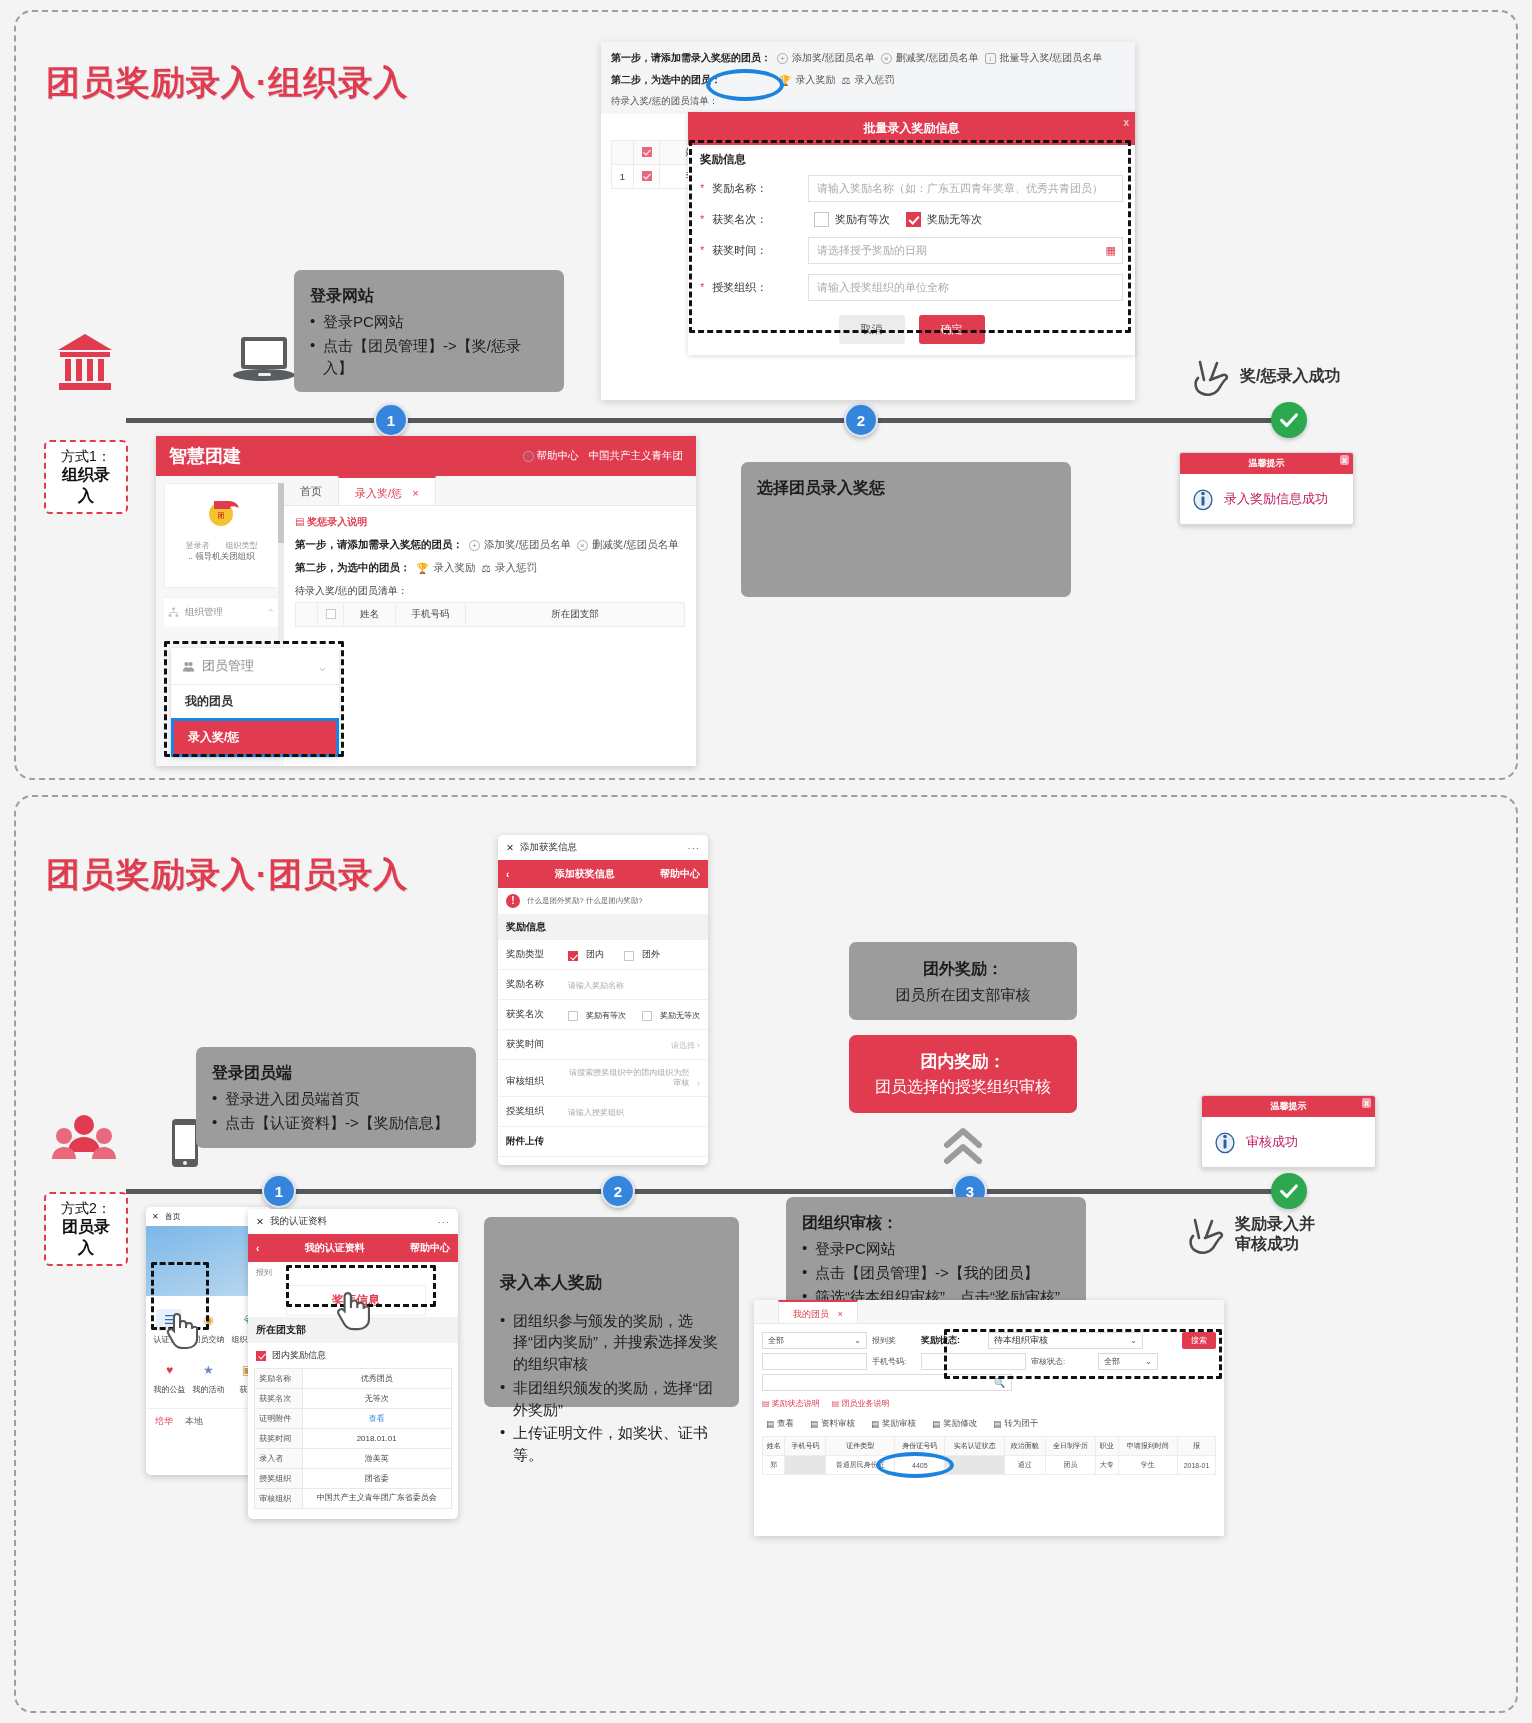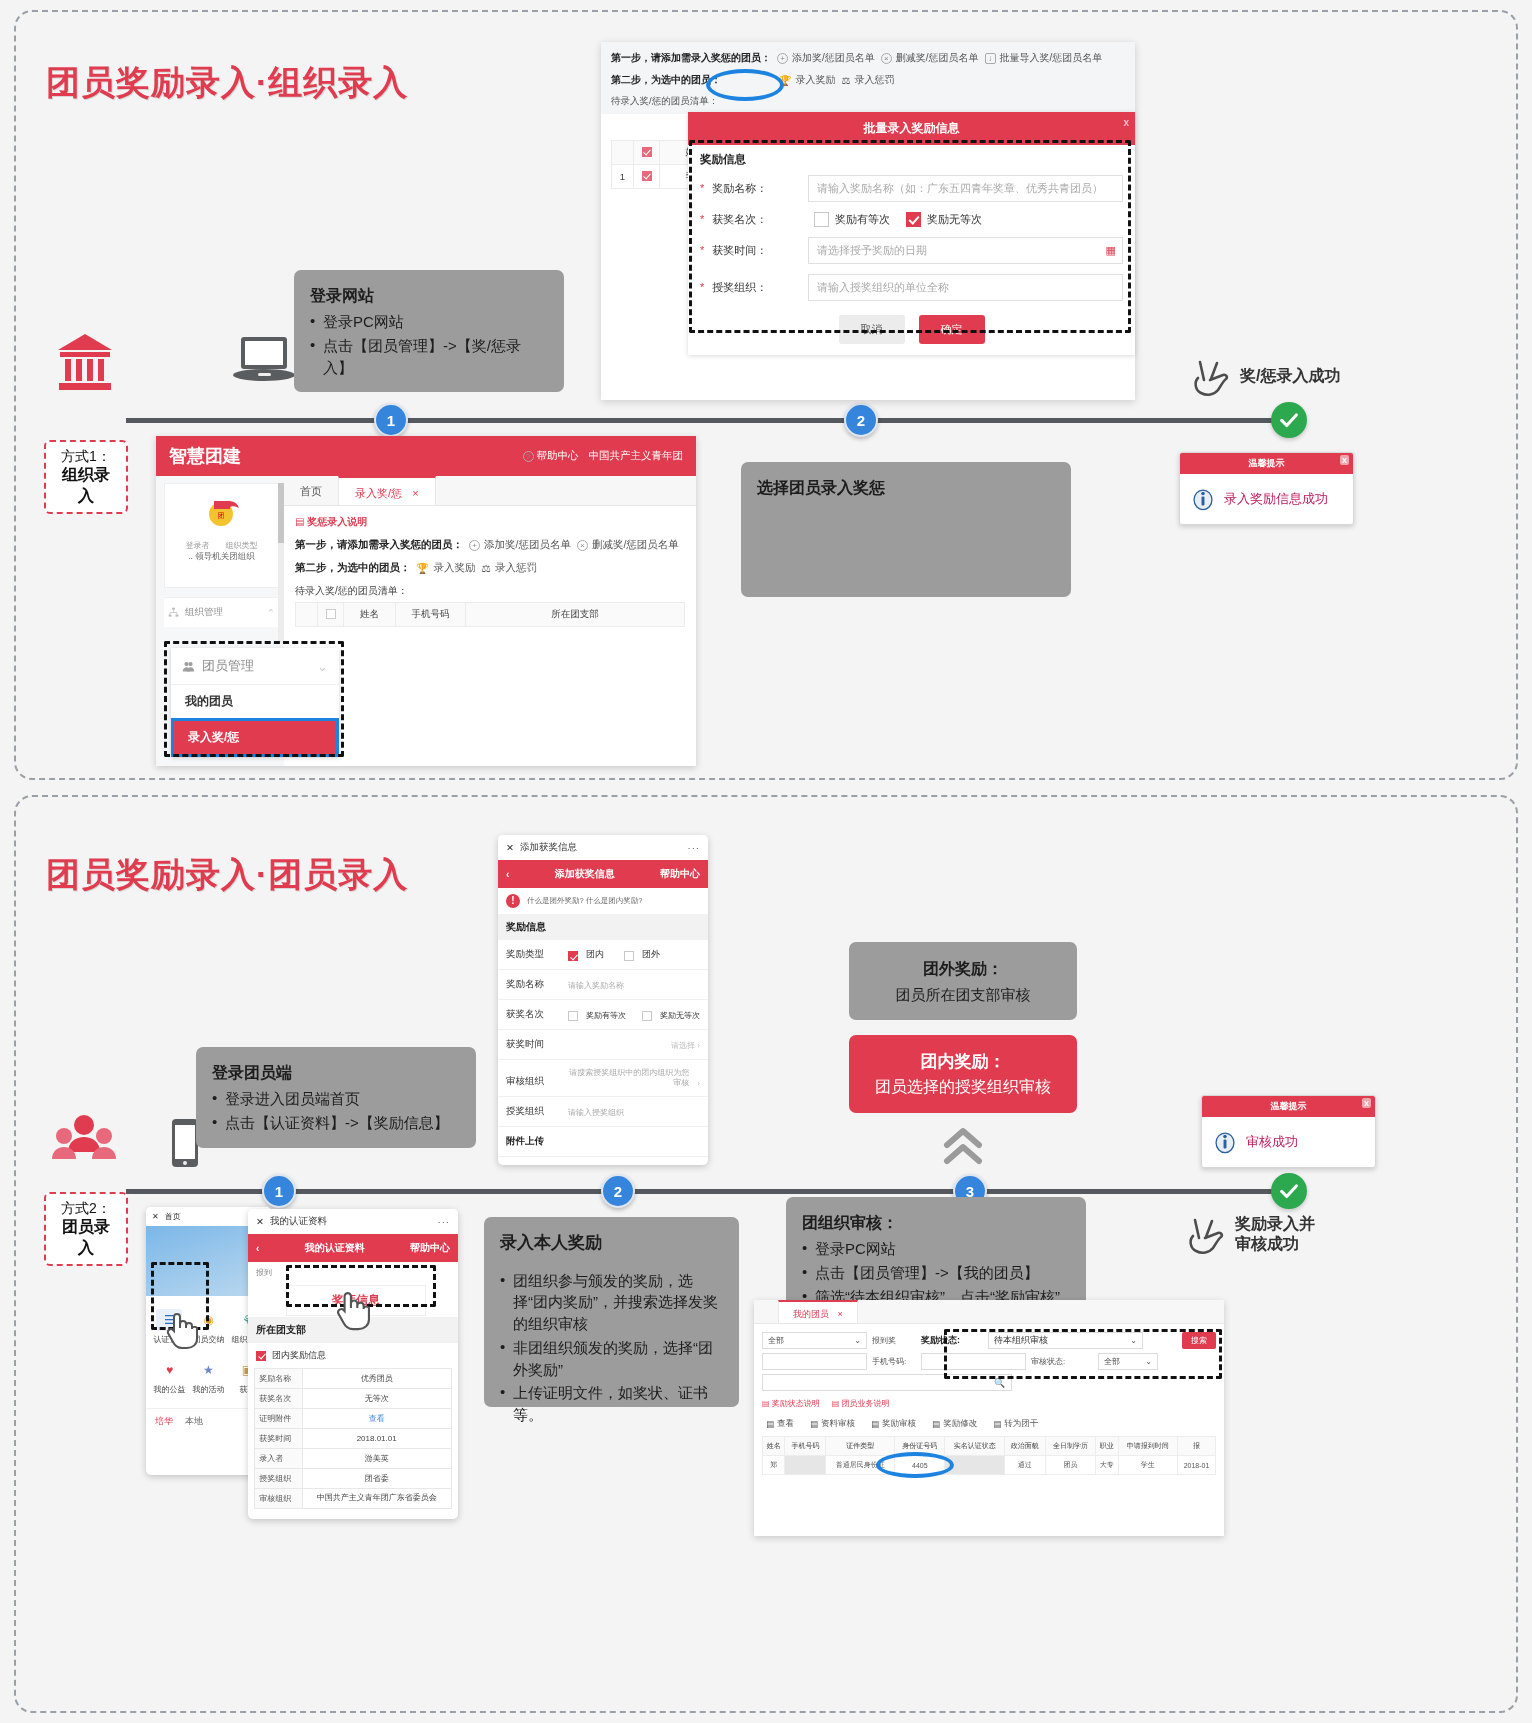--- a/index.html
+++ b/index.html
@@ -547,21 +547,21 @@
   </div>
   <div class="gbox" style="left:180px; top:250px; width:280px;">
     <span class="bt">登录团员端</span>
     <ul>
       <li>登录进入团员端首页</li>
       <li>点击【认证资料】-&gt;【奖励信息】</li>
     </ul>
   </div>
 
   <div class="gbox" style="left:468px; top:420px; width:255px; height:190px;">
-    <span class="bt" style="font-size:17px;">录入本人奖励</span>
+    <span class="bt" style="font-size:17px;margin-top:40px;">录入本人奖励</span>
     <ul style="margin-top:14px;">
       <li>团组织参与颁发的奖励，选择“团内奖励”，并搜索选择发奖的组织审核</li>
       <li>非团组织颁发的奖励，选择“团外奖励”</li>
       <li>上传证明文件，如奖状、证书等。</li>
     </ul>
   </div>
 
   <div class="gbox" style="left:770px; top:400px; width:300px;">
     <span class="bt">团组织审核：</span>
     <ul>

